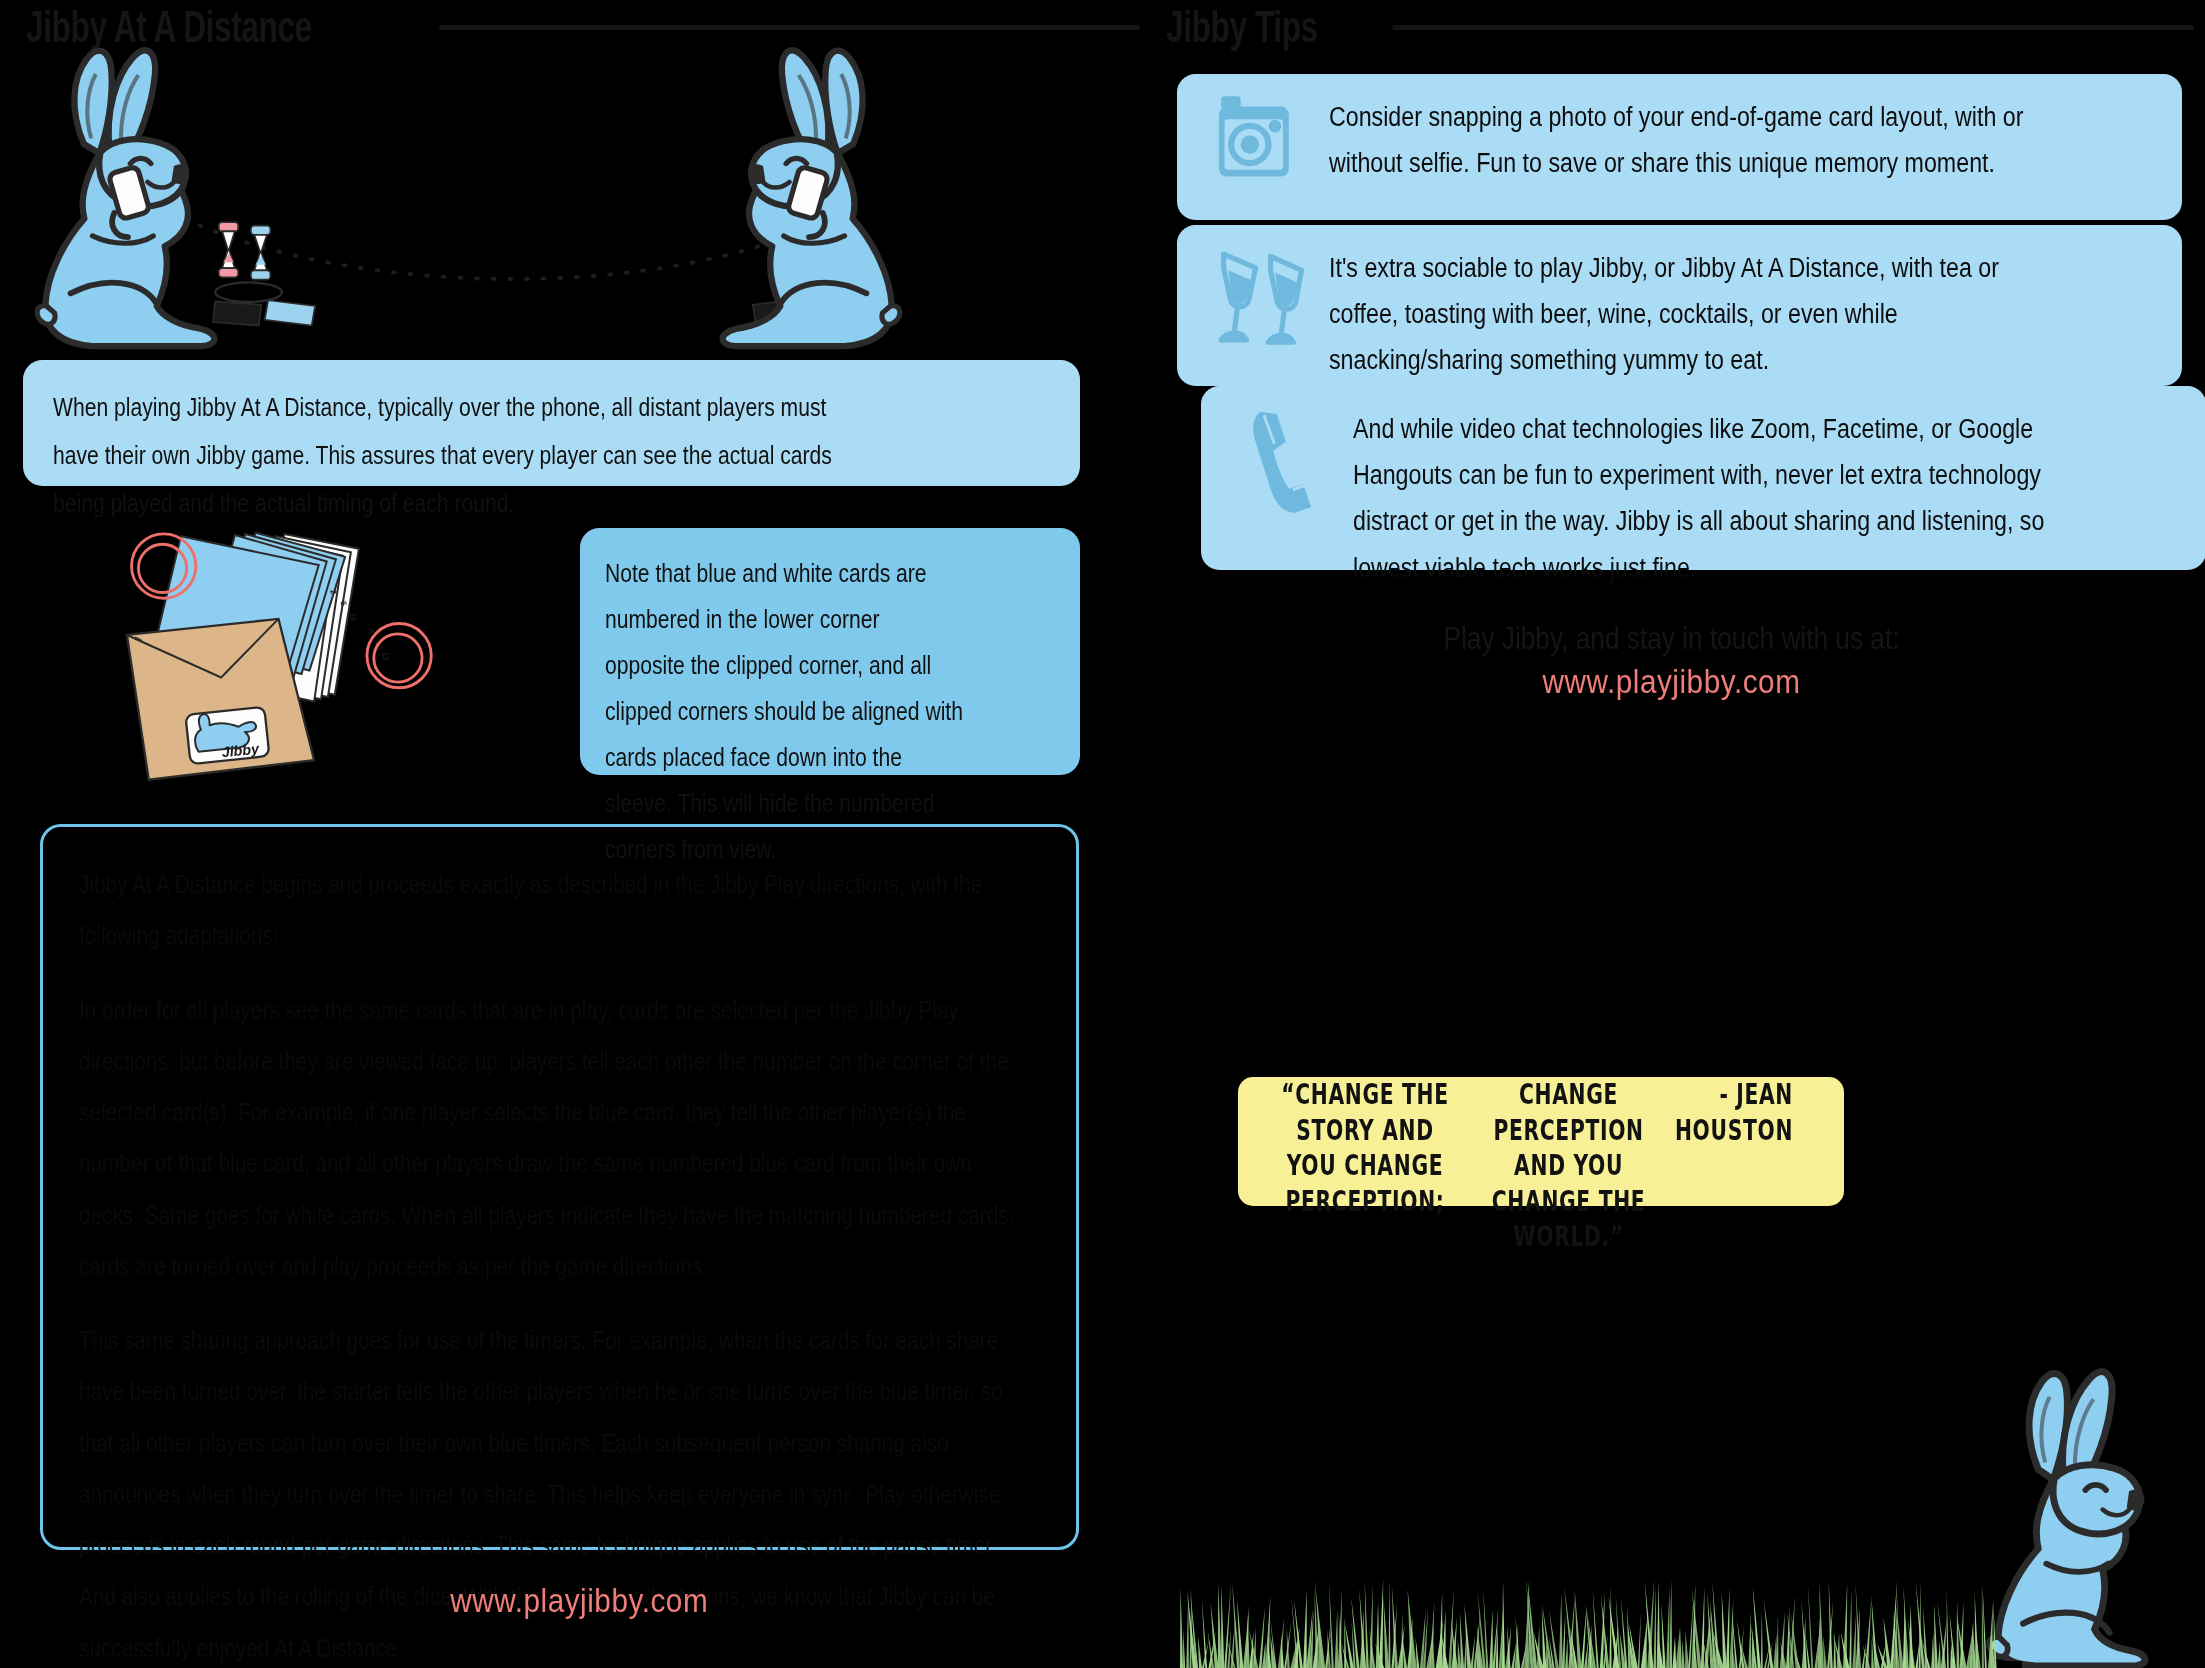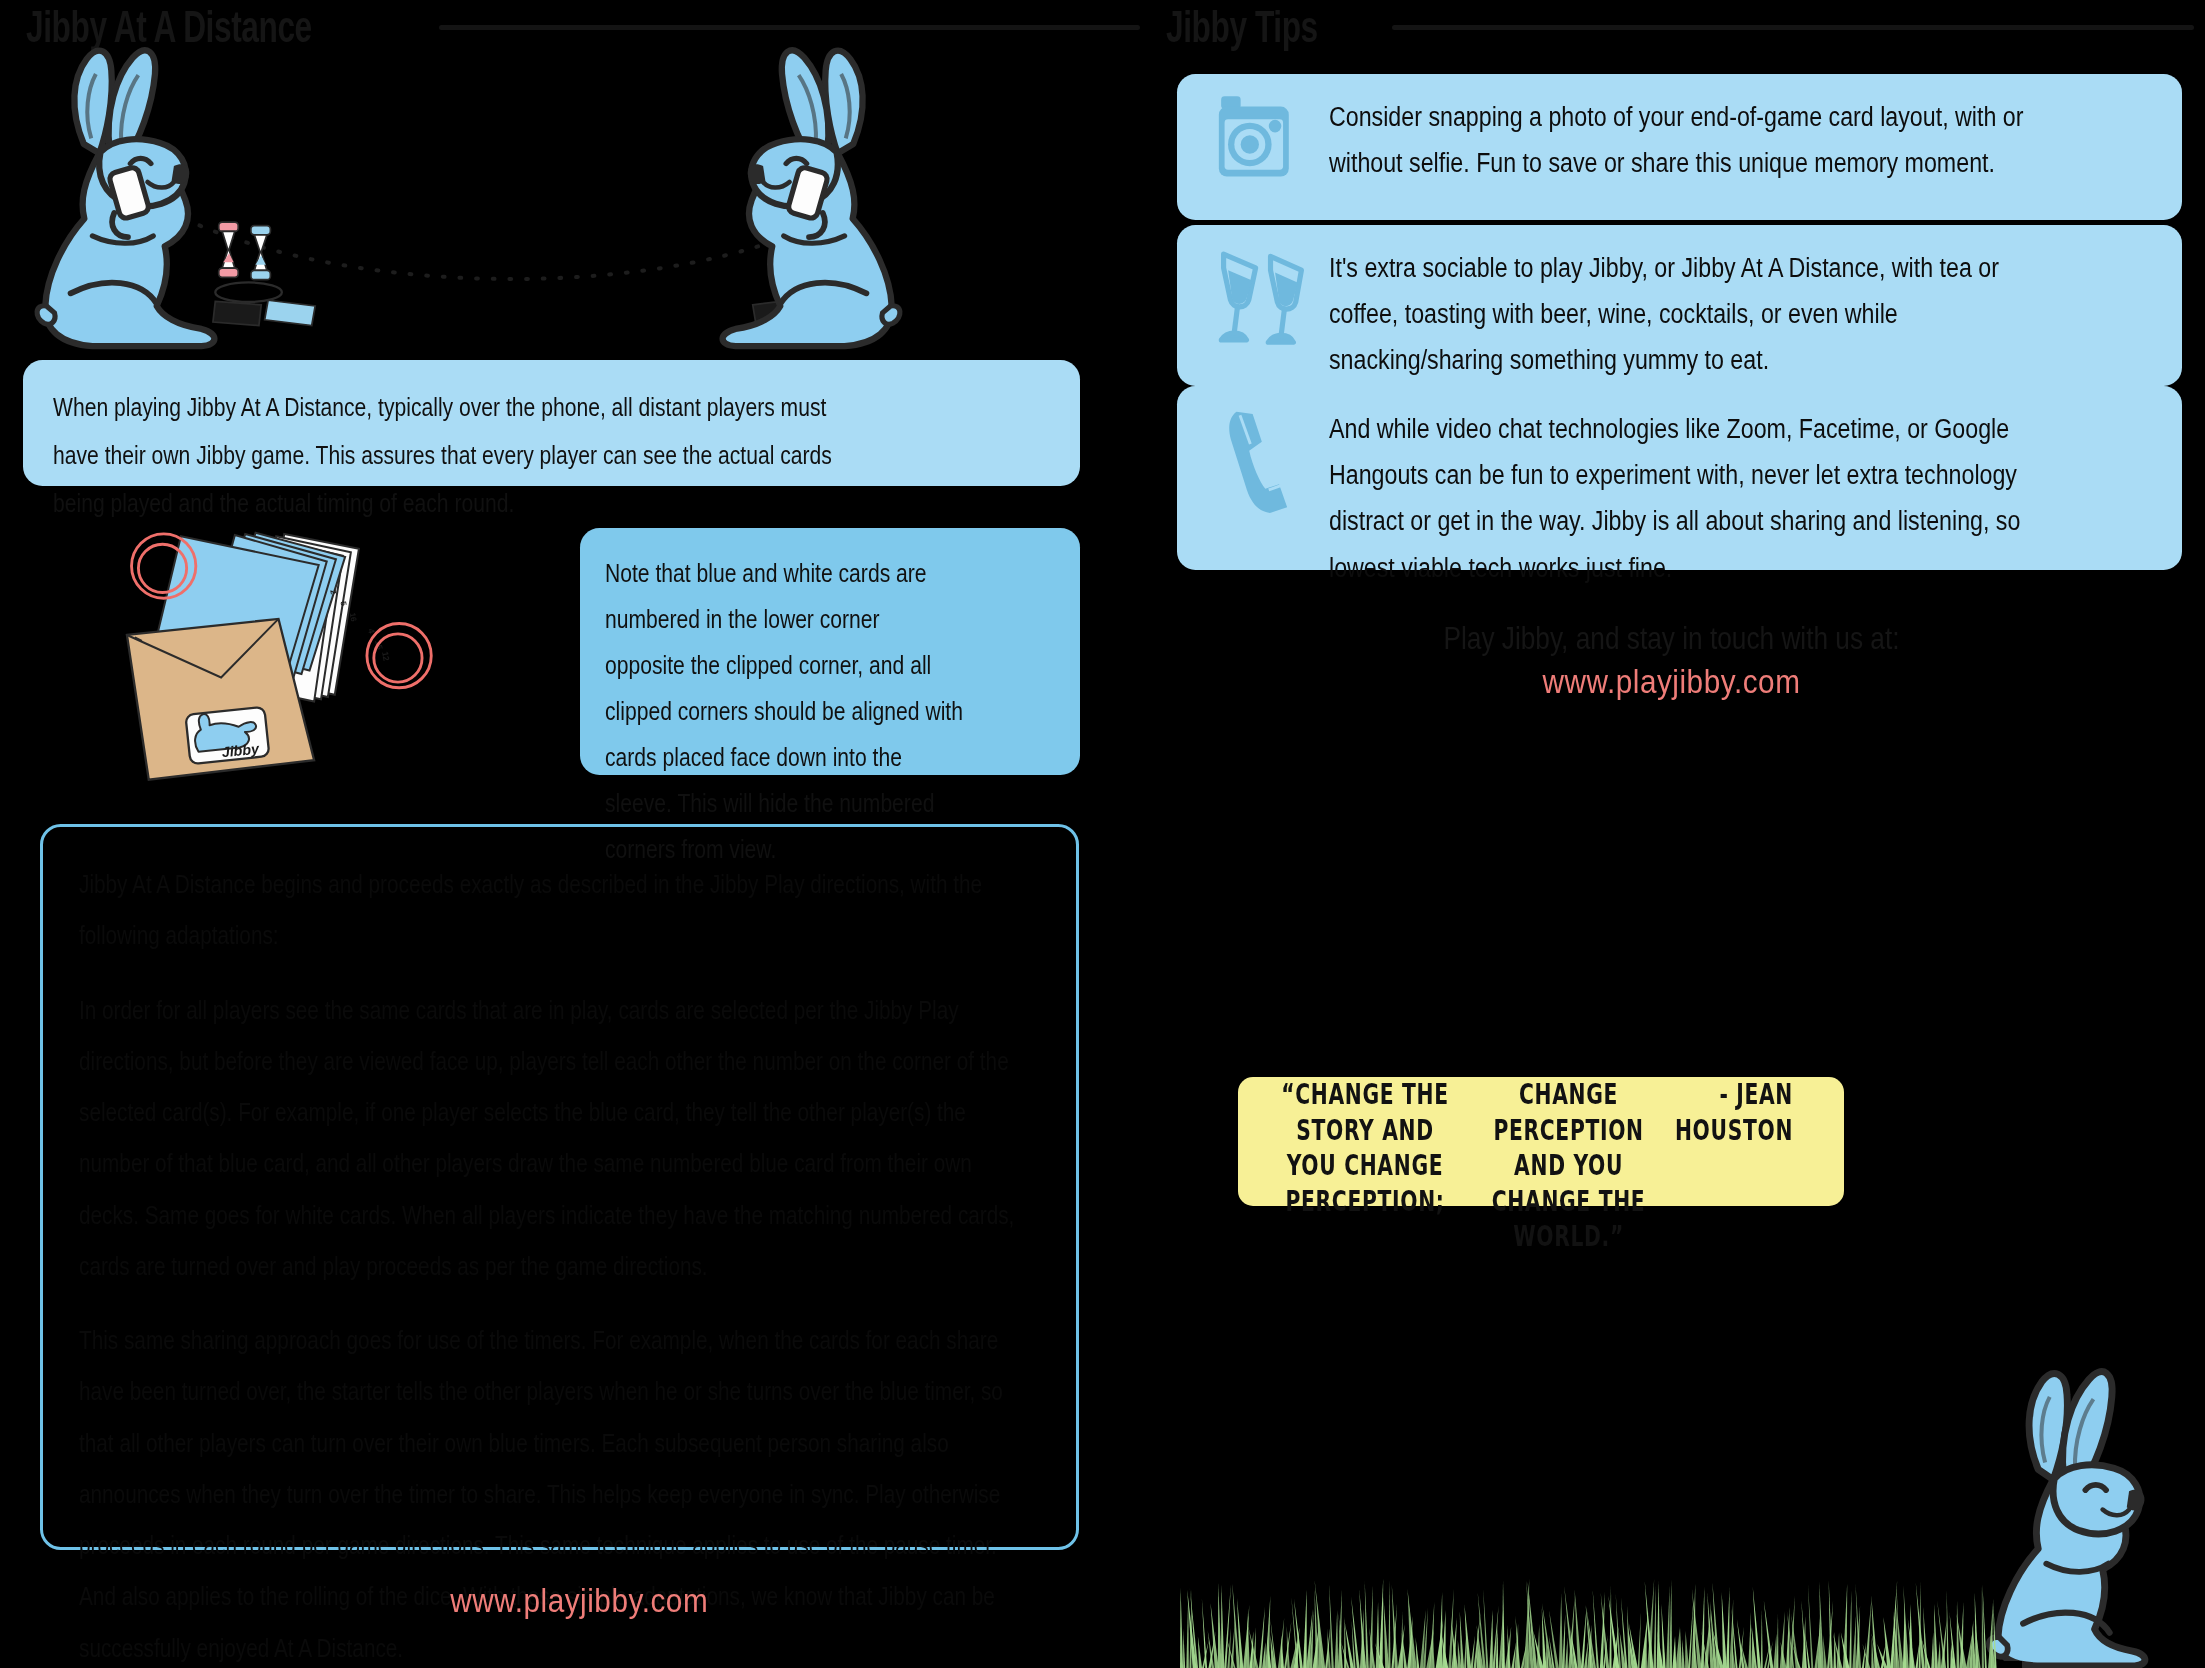--- a/index.html
+++ b/index.html
@@ -336,21 +336,21 @@
           <path d="M104 20 L158 44 L148 100 C144 116, 120 116, 116 100 L104 44 Z"></path>
           <path d="M128 114 L122 162"></path>
           <path d="M100 170 C110 154, 136 154, 144 170 Z" fill="#6fb9de"></path>
         </g>
         <path d="M112 48 L152 66 L143 98 C139 110, 122 110, 119 98 Z" fill="#6fb9de"></path>
       </svg>
     </div>
     <div class="tip-body">It's extra sociable to play Jibby, or Jibby At A Distance, with tea or coffee, toasting with beer, wine, cocktails, or even while snacking/sharing something yummy to eat.</div>
   </div>
 
-  <div class="tip" style="top:386px; height:184px;">
+  <div class="tip" style="top:386px; height:184px;margin-left:24px;">
     <div class="tip-icon">
       <svg width="92" height="115" viewBox="0 0 160 200">
         <path d="M34 10 C22 18, 18 36, 24 58 L52 146 C60 170, 74 184, 92 186
                  L122 176 L108 136 L84 144 C74 132, 62 104, 56 78 L78 62 L62 14 Z" fill="#6fb9de"></path>
         <path d="M40 16 L58 66" fill="none" stroke="#aadcf5" stroke-width="5"></path>
         <path d="M90 146 L112 138" fill="none" stroke="#aadcf5" stroke-width="5"></path>
       </svg>
     </div>
     <div class="tip-body">And while video chat technologies like Zoom, Facetime, or Google Hangouts can be fun to experiment with, never let extra technology distract or get in the way. Jibby is all about sharing and listening, so lowest viable tech works just fine.</div>
   </div>

